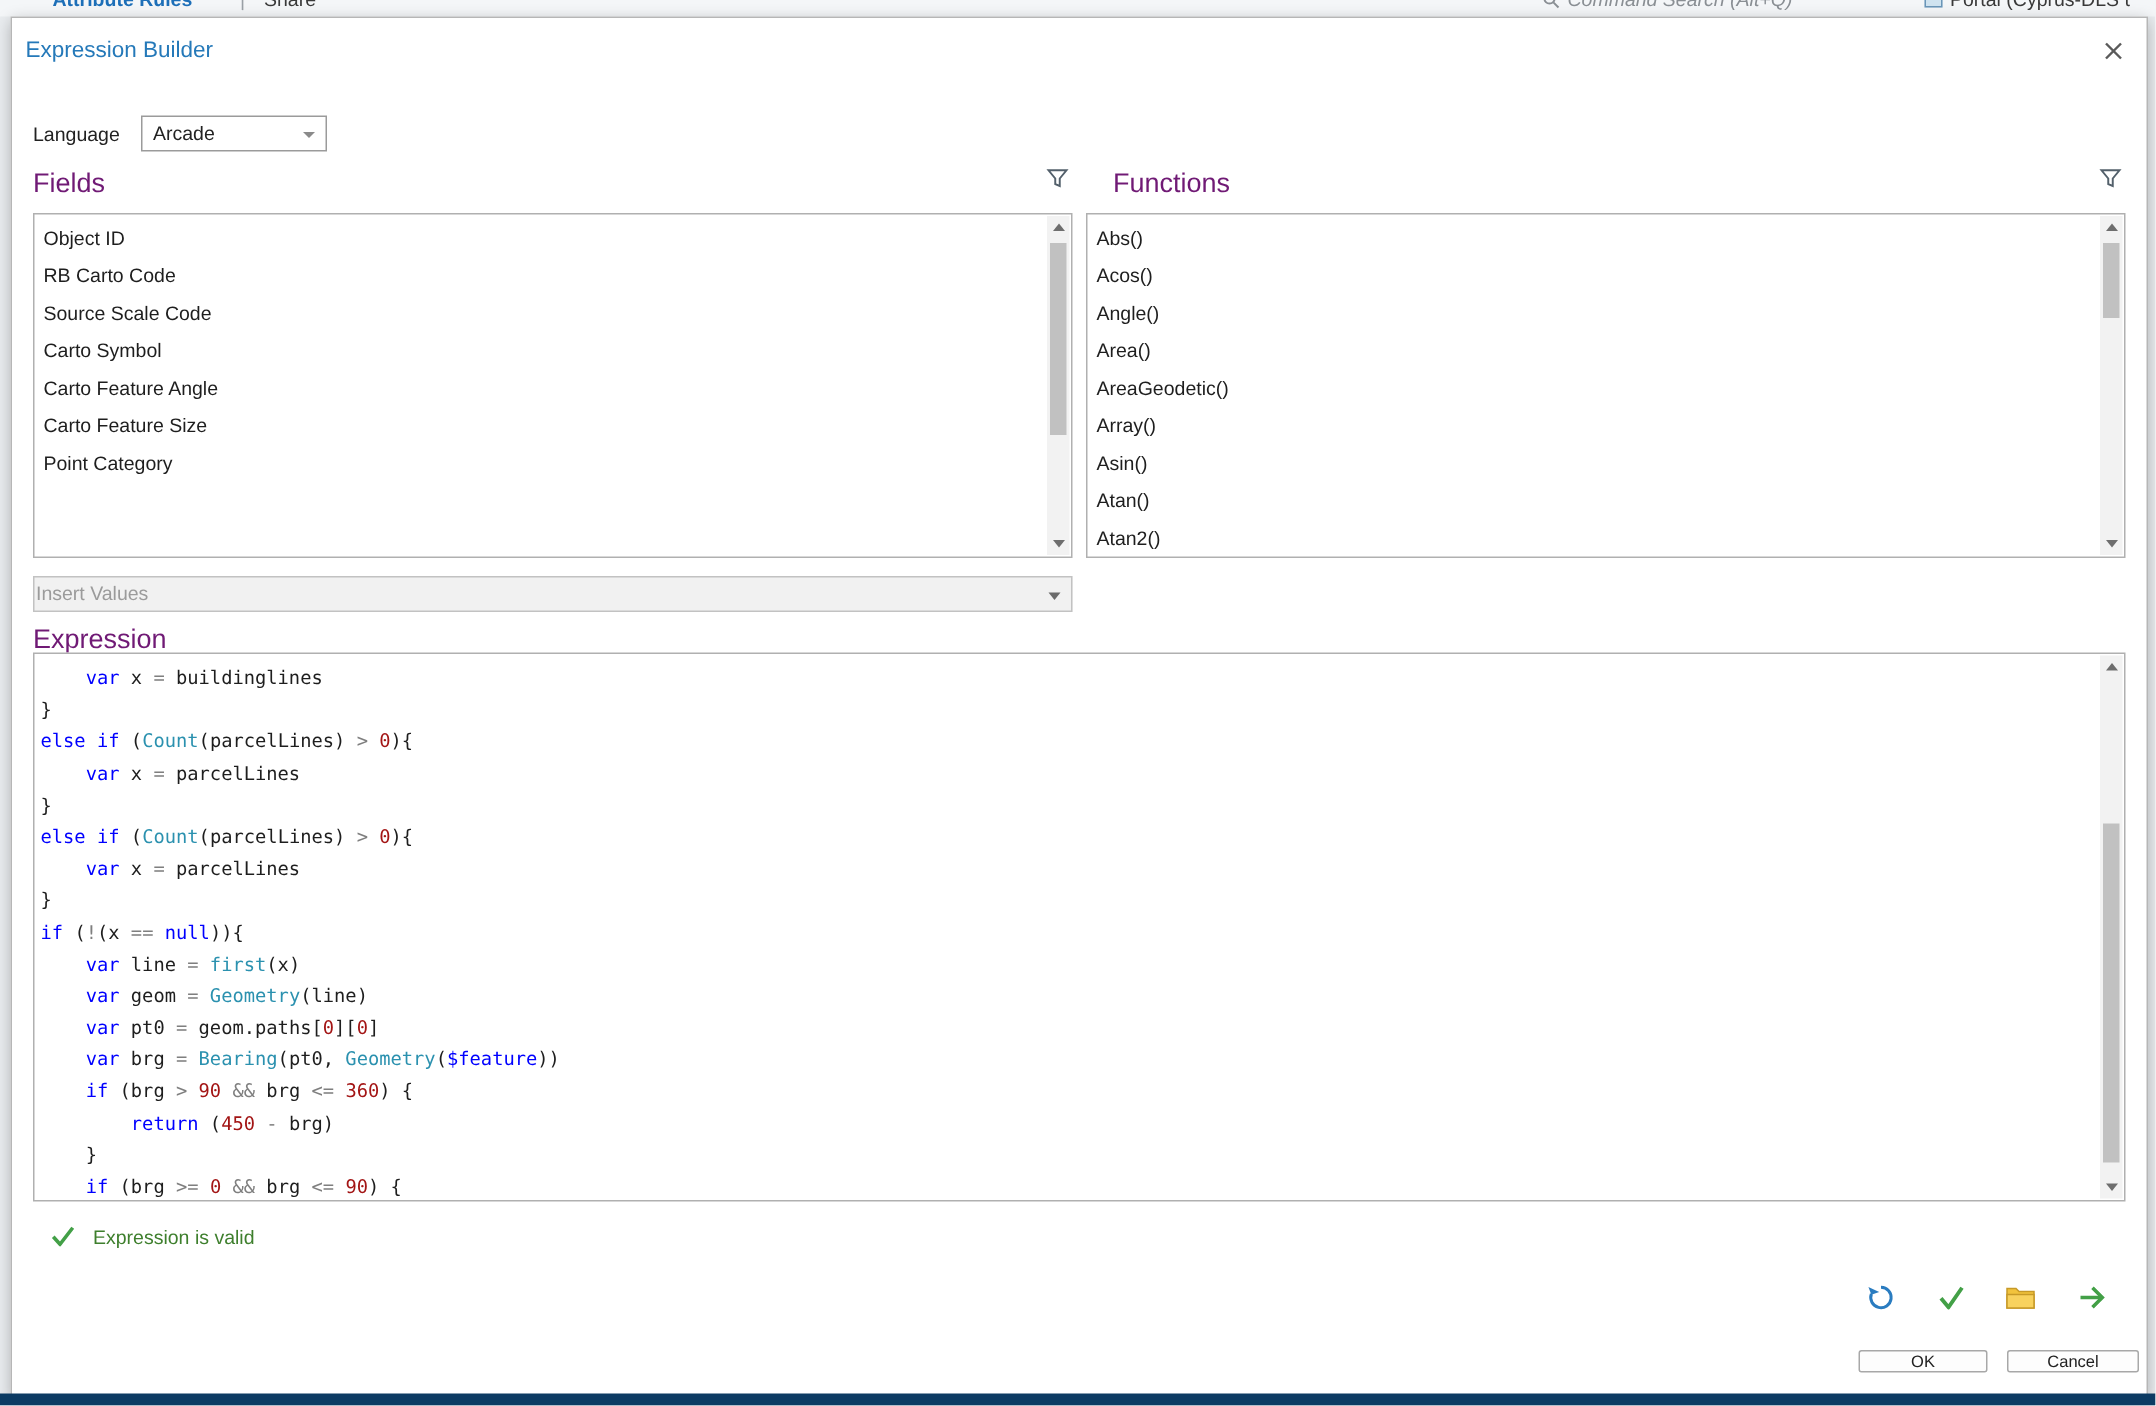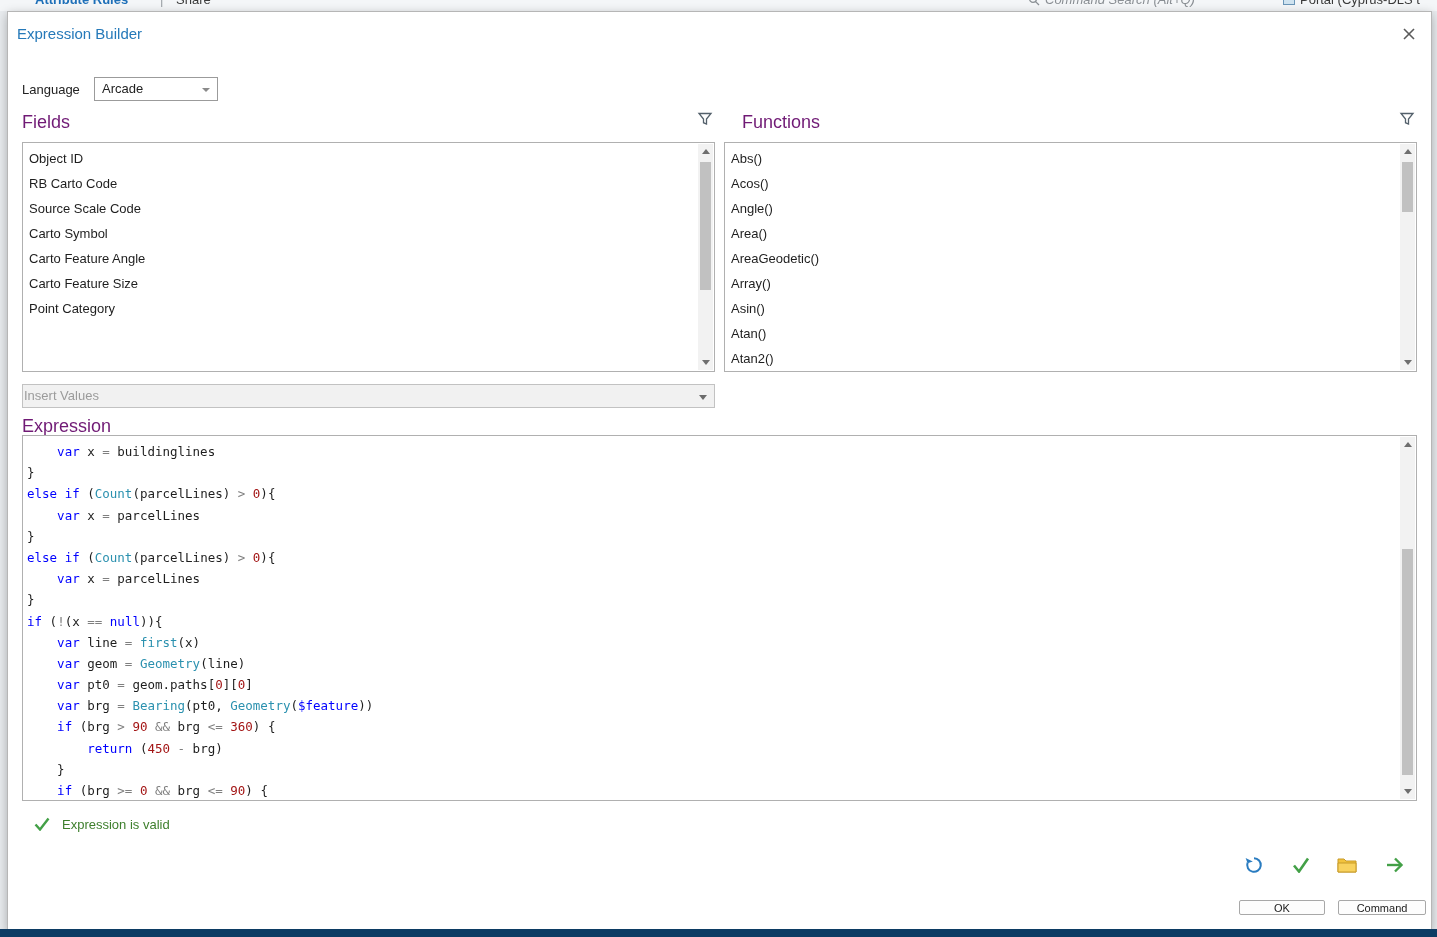--- a/index.html
+++ b/index.html
@@ -210,19 +210,19 @@
         </svg>
     </div>
     <div class="icon-btn ib-export">
       <svg width="20" height="18" viewBox="0 0 20 18">
           <path d="M2 9h13" fill="none" stroke="#43a047" stroke-width="2.4"></path>
           <path d="M10 2.5L16.5 9 10 15.5" fill="none" stroke="#43a047" stroke-width="2.4"></path>
         </svg>
     </div>
 
     <div class="btn btn-ok">OK</div>
-    <div class="btn btn-cancel">Command</div>
+    <div class="btn btn-cancel">Cancel</div>
 
   </div>
 
   <div class="bottombar"></div>
 
 </div>
 
 </body></html>

